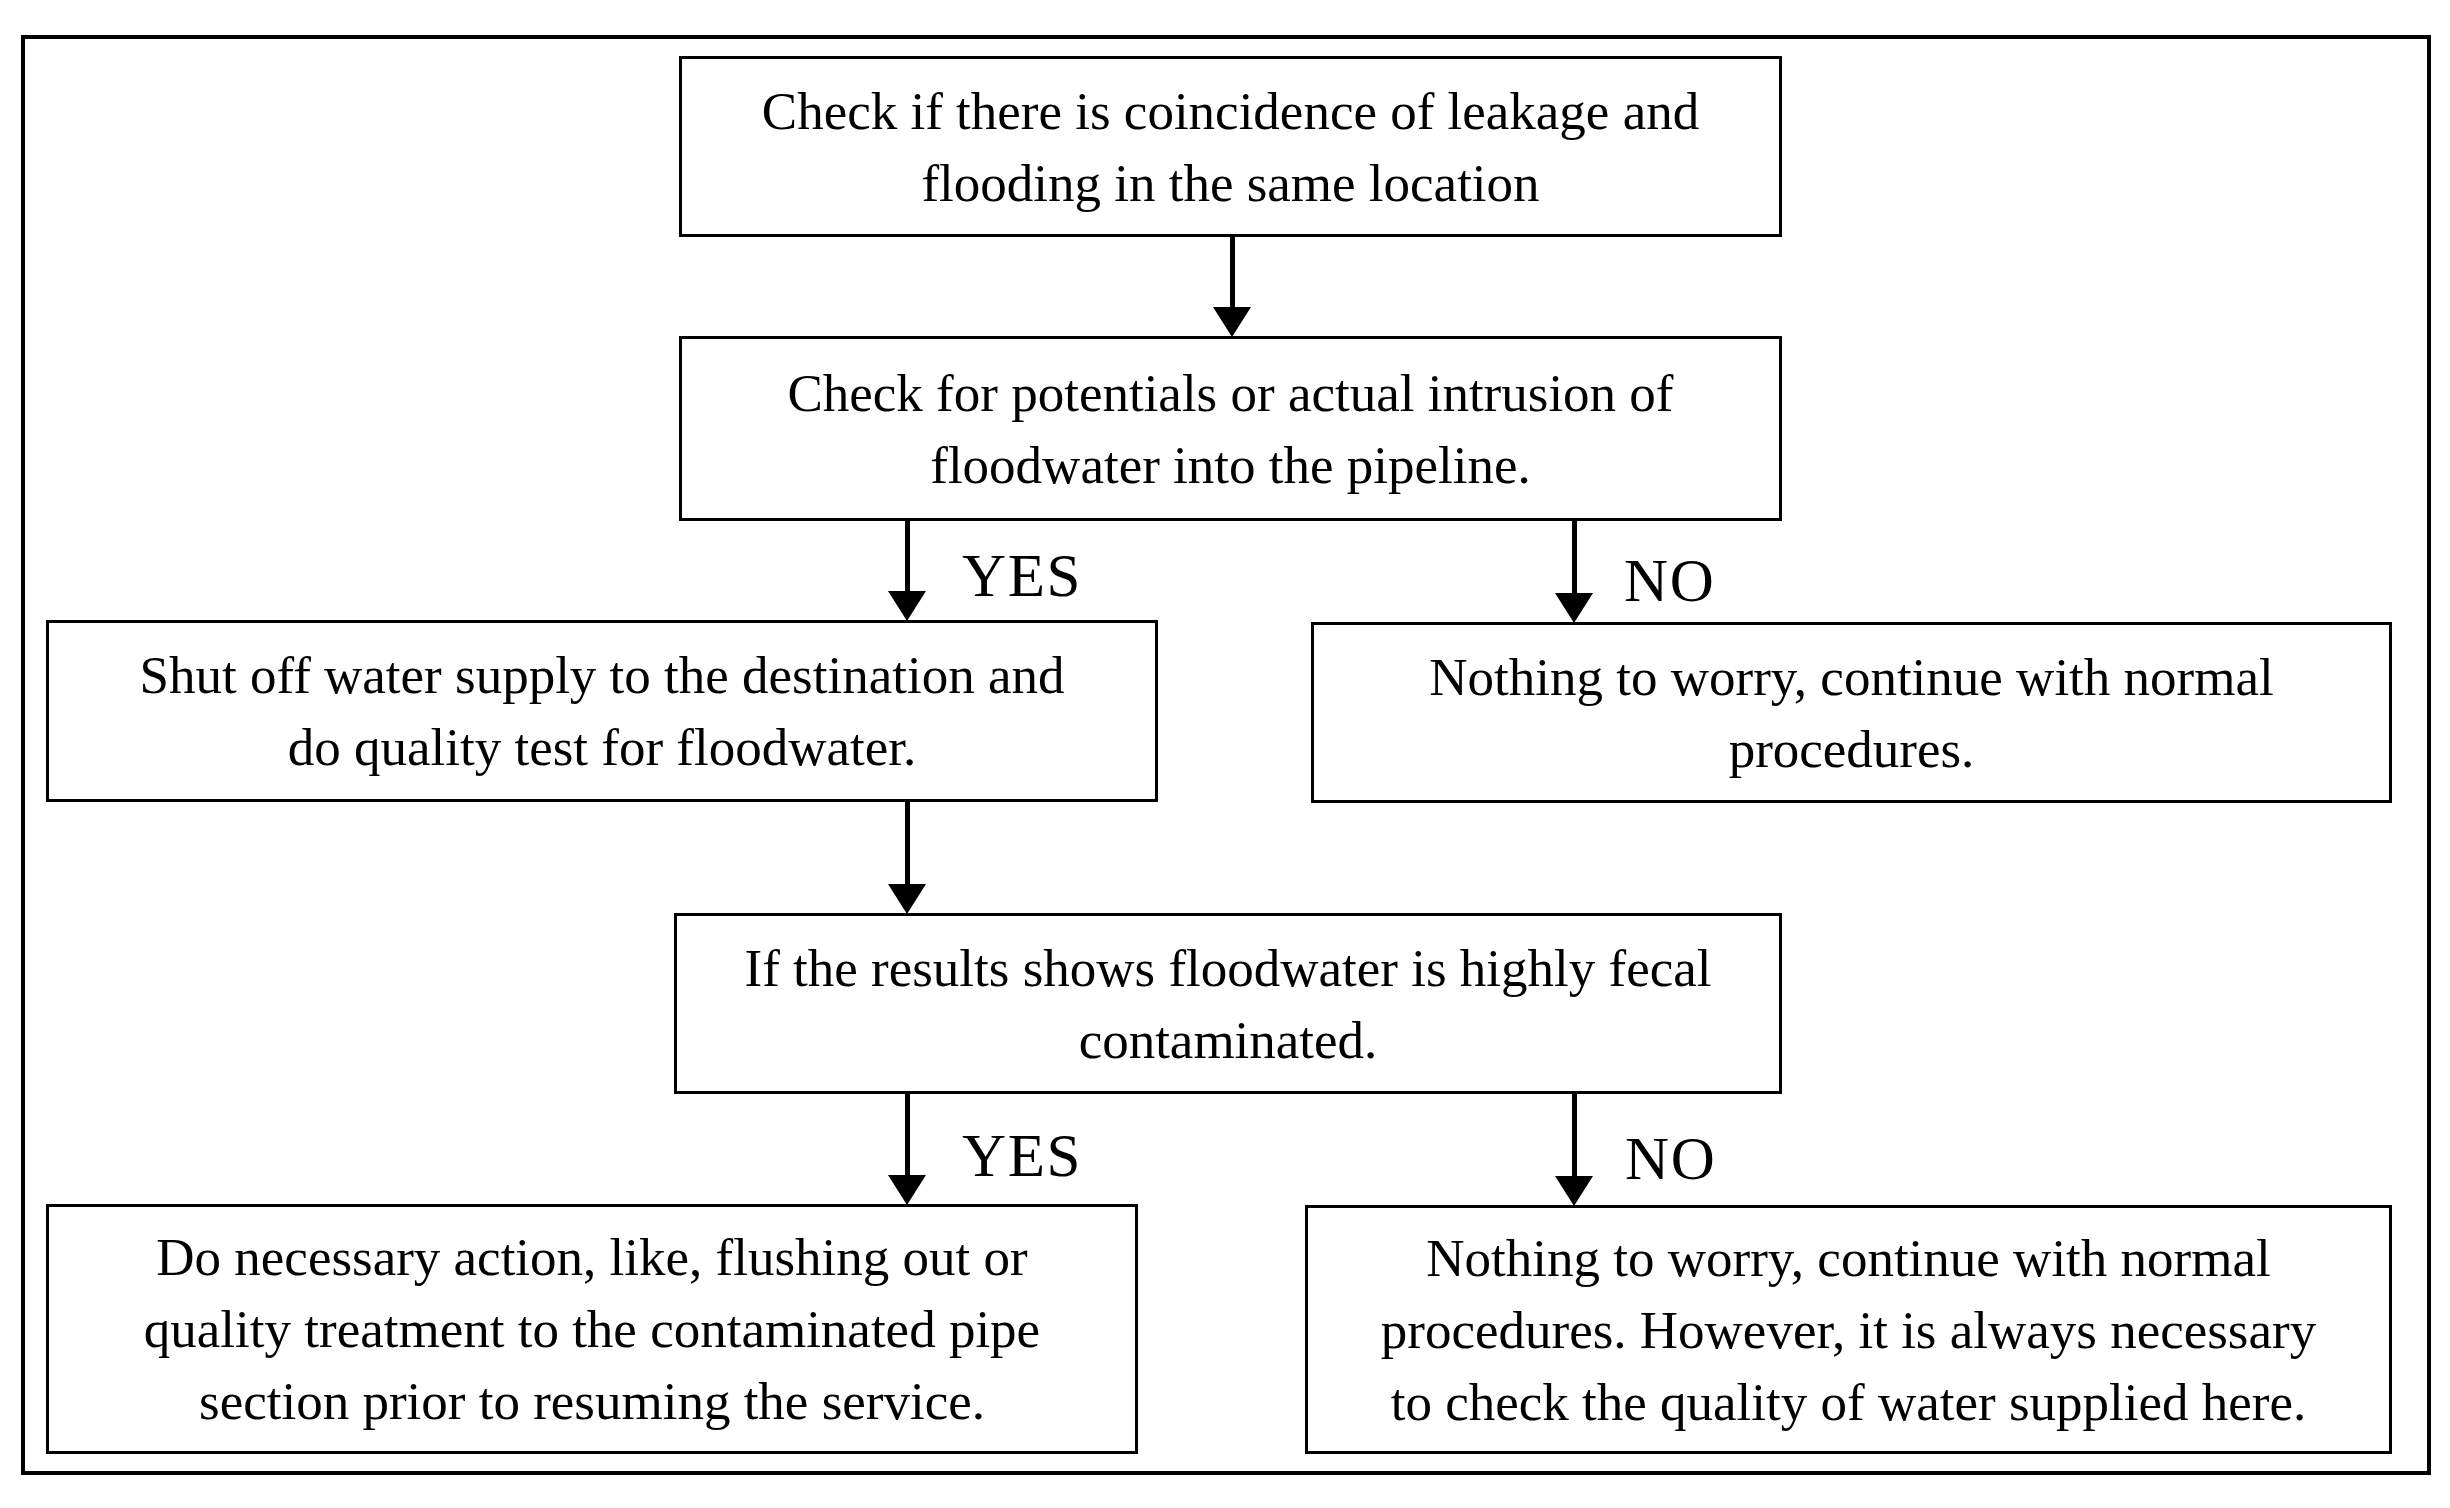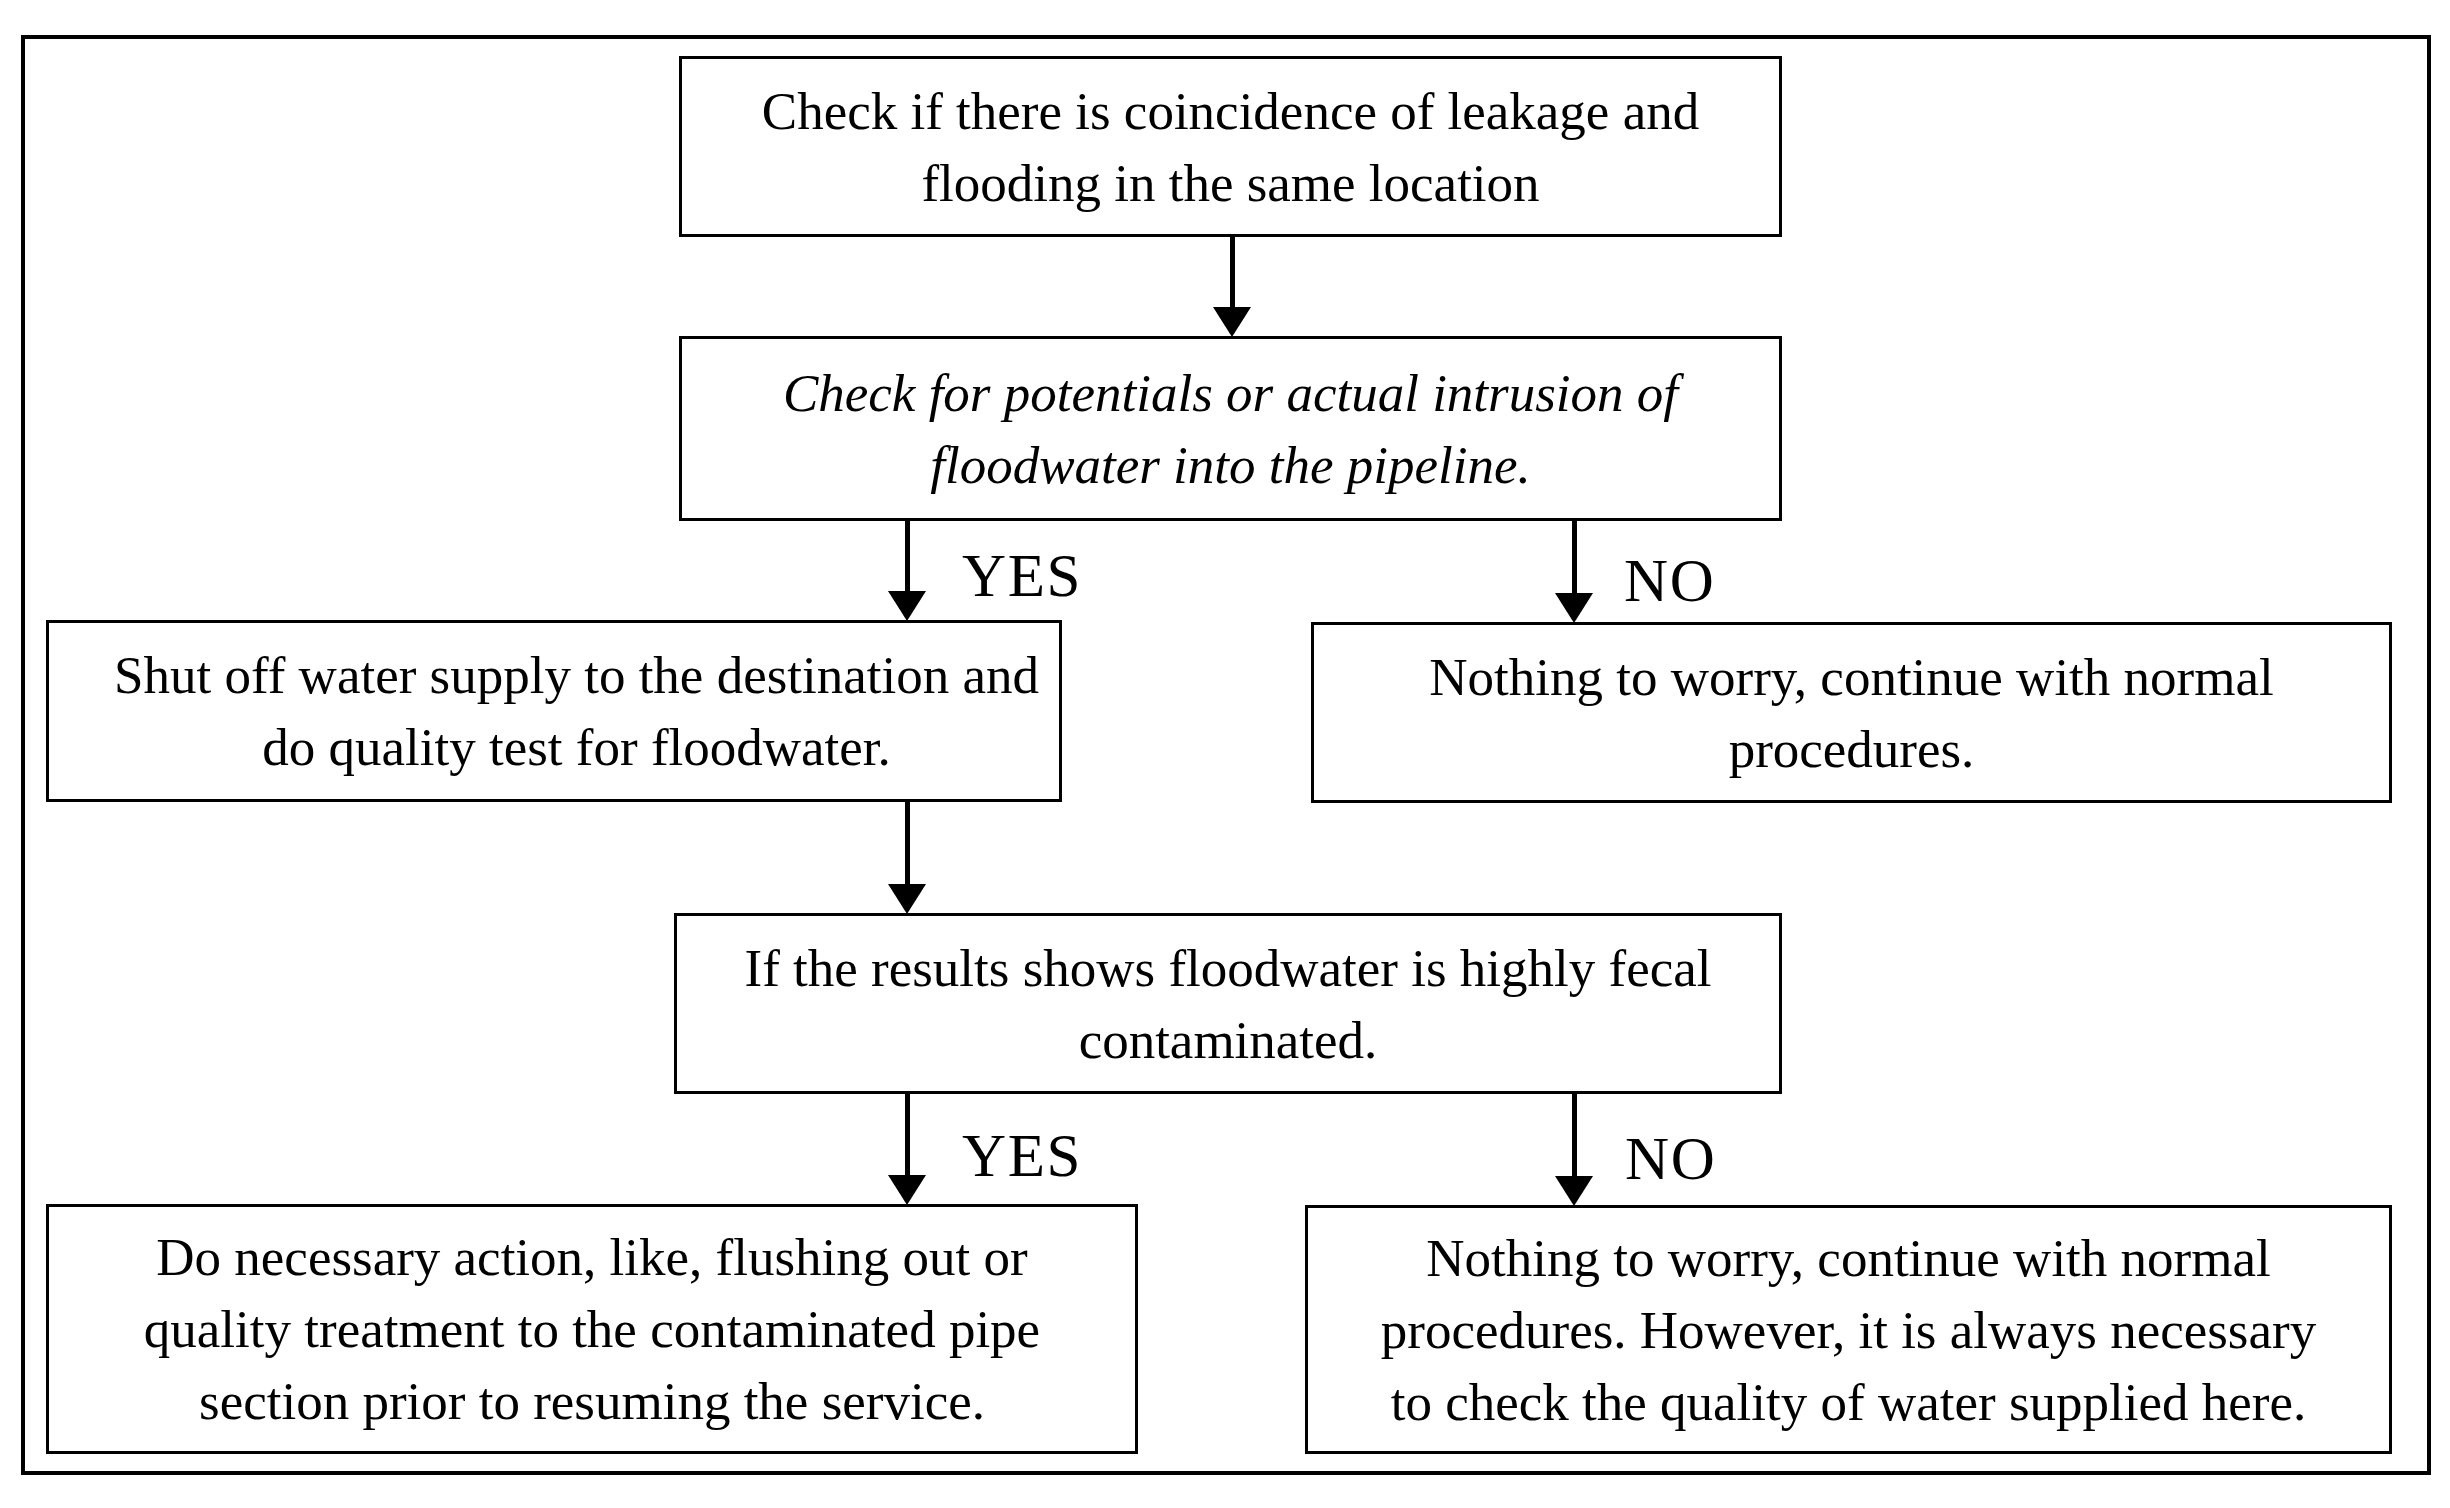--- a/index.html
+++ b/index.html
@@ -27,22 +27,22 @@
     background: #ffffff;
     display: flex;
     align-items: center;
     justify-content: center;
     text-align: center;
     font-size: 53px;
     line-height: 72px;
     white-space: pre-line;
   }
   .node-1 { left: 679px;  top: 56px;   width: 1103px; height: 181px; padding: 0 24px; }
-  .node-2 { left: 679px;  top: 336px;  width: 1103px; height: 185px; padding: 0 24px; font-style: italic; }
-  .node-3 { left: 46px;   top: 620px;  width: 1016px; height: 182px; padding: 13px 20px; justify-content: flex-end; }
+  .node-2 { left: 679px;  top: 336px;  width: 1103px; height: 185px; padding: 0 24px; }
+  .node-3 { left: 46px;   top: 620px;  width: 1112px; height: 182px; padding: 13px 20px; }
   .node-4 { left: 1311px; top: 622px;  width: 1081px; height: 181px; padding: 0 24px; }
   .node-5 { left: 674px;  top: 913px; width: 1108px; height: 181px; padding: 0 2px;  }
   .node-6 { left: 46px;   top: 1204px; width: 1092px; height: 250px; padding: 0 28px; }
   .node-7 { left: 1305px; top: 1205px; width: 1087px; height: 249px; padding: 0 28px; }
 
   .arrow-shaft {
     position: absolute;
     width: 4.8px;
     background: #000000;
   }

